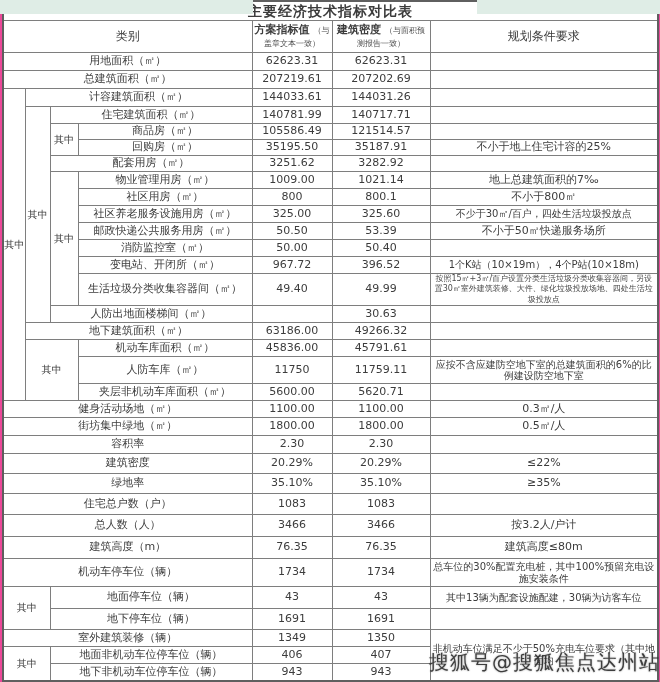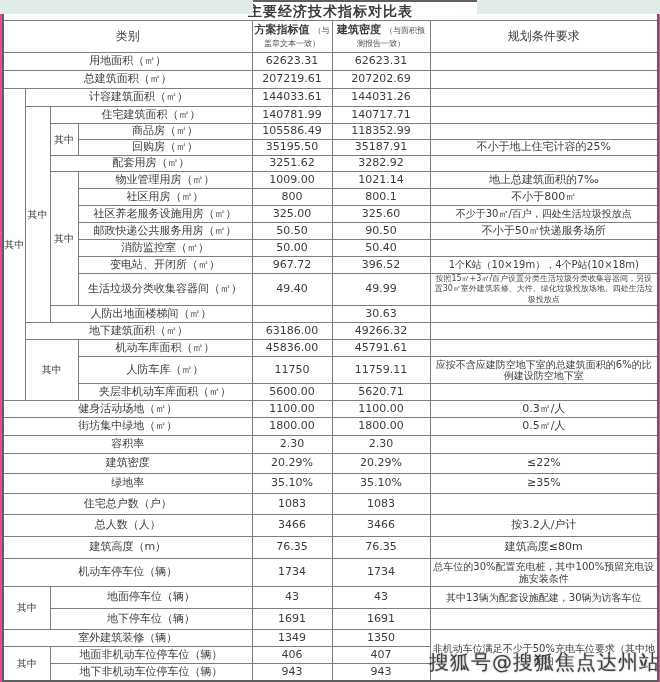--- a/index.html
+++ b/index.html
@@ -82,21 +82,21 @@
       <td colspan="2">住宅建筑面积（㎡）</td>
       <td>140781.99</td>
       <td>140717.71</td>
       <td></td>
     </tr>
 
     <tr class="h16">
       <td rowspan="2" class="among">其中</td>
       <td>商品房（㎡）</td>
       <td>105586.49</td>
-      <td>118352.99</td>
+      <td>121514.57</td>
       <td></td>
     </tr>
 
     <tr class="h16">
       <td>回购房（㎡）</td>
       <td>35195.50</td>
       <td>35187.91</td>
       <td>不小于地上住宅计容的25%</td>
     </tr>
 
@@ -125,21 +125,21 @@
     <tr class="h17">
       <td>社区养老服务设施用房（㎡）</td>
       <td>325.00</td>
       <td>325.60</td>
       <td class="req-sm">不少于30㎡/百户，四处生活垃圾投放点</td>
     </tr>
 
     <tr class="h17">
       <td>邮政快递公共服务用房（㎡）</td>
       <td>50.50</td>
-      <td>90.50</td>
+      <td>53.39</td>
       <td>不小于50㎡快递服务场所</td>
     </tr>
 
     <tr class="h17">
       <td>消防监控室（㎡）</td>
       <td>50.00</td>
       <td>50.40</td>
       <td></td>
     </tr>
 

